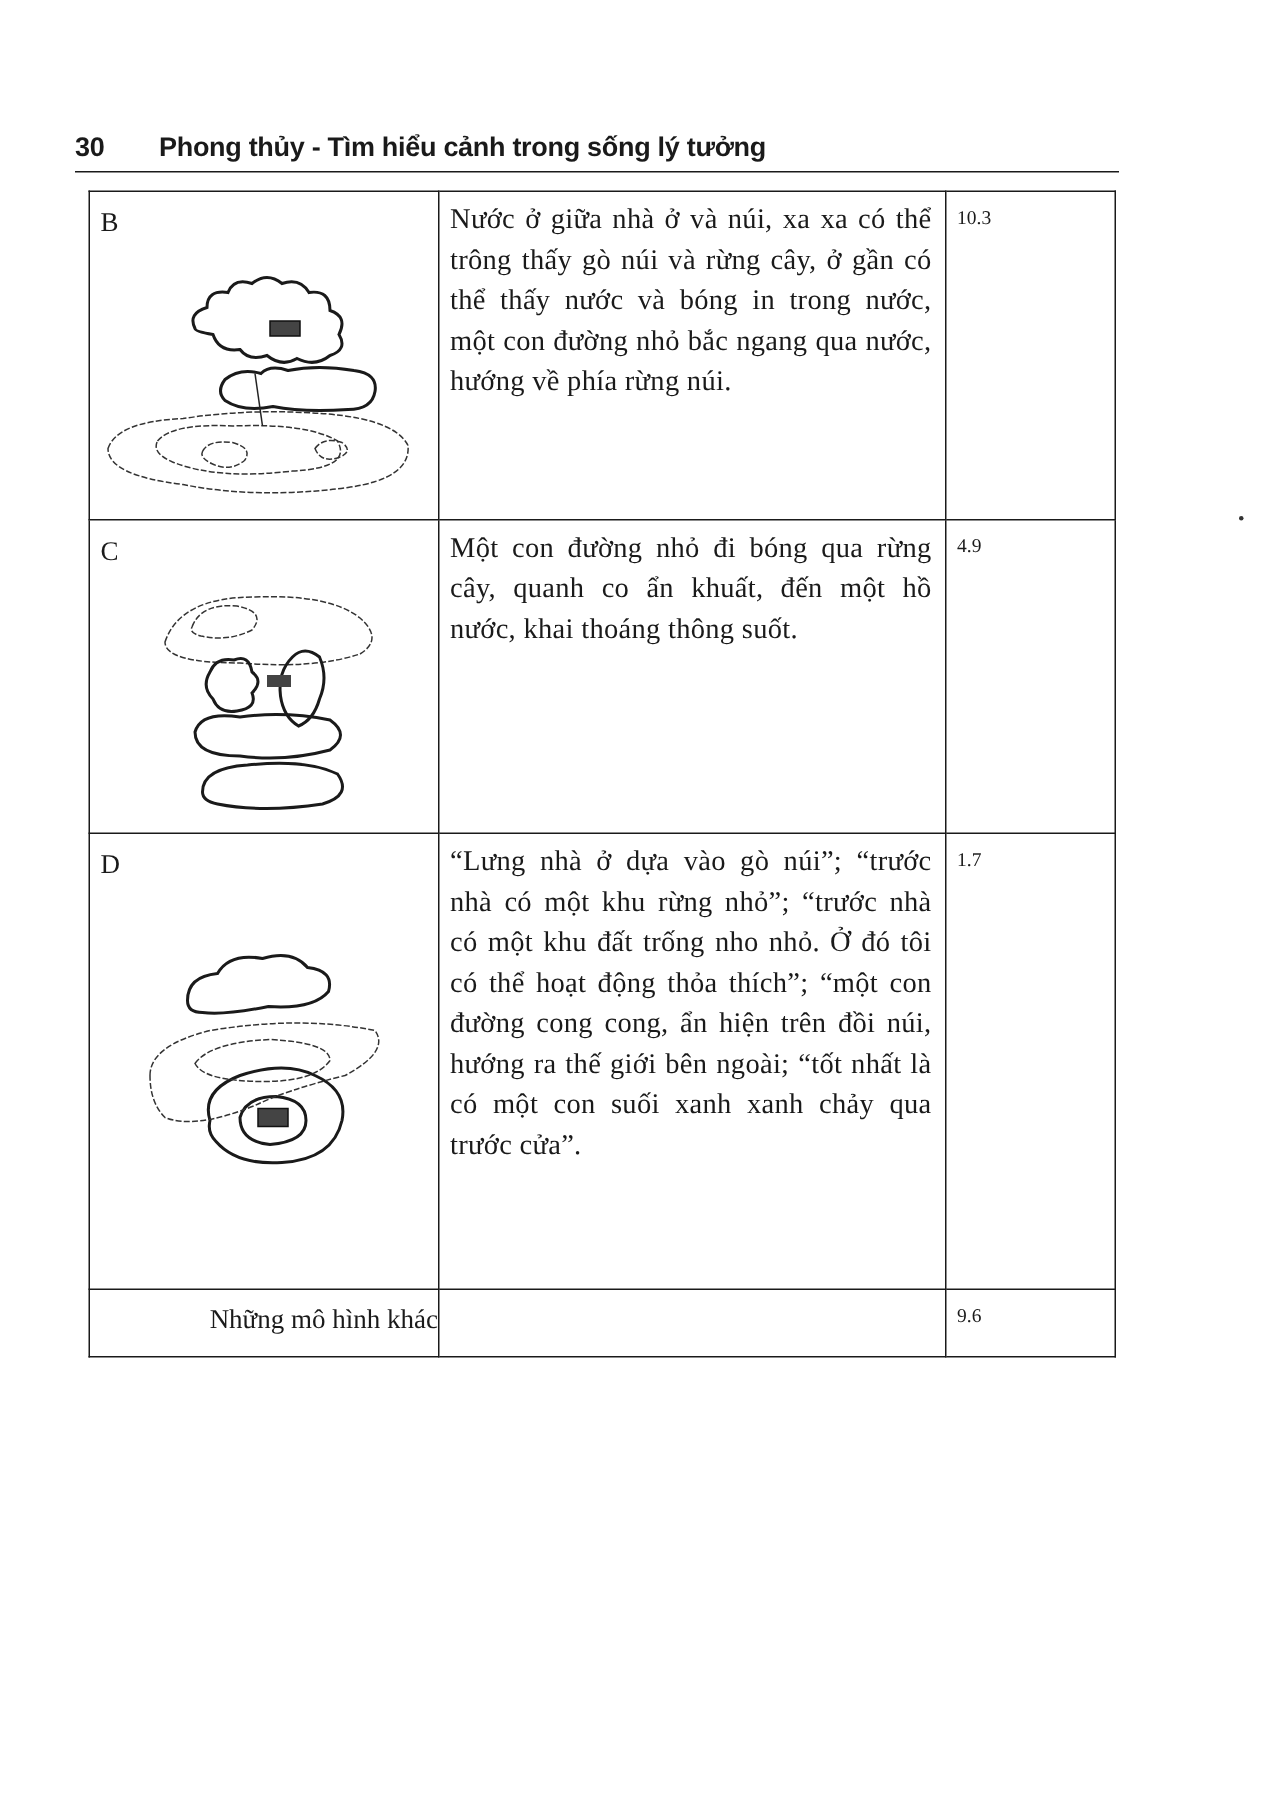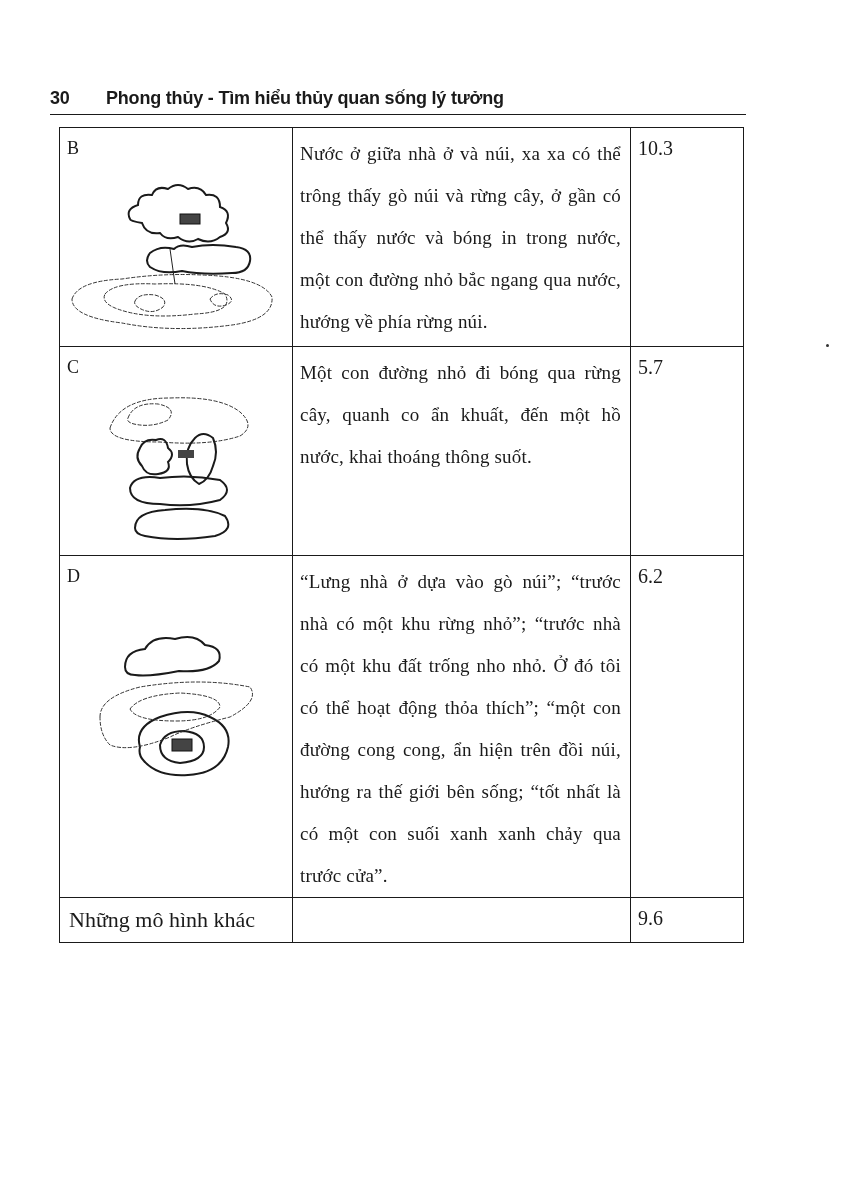--- a/index.html
+++ b/index.html
@@ -9,35 +9,35 @@
          font-family: "Liberation Sans", sans-serif; font-weight: bold; font-size: 18px;
          letter-spacing: -0.2px; color: #1a1a1a; }
   .running-head .pnum { display: inline-block; width: 56px; }
   .head-rule { position: absolute; left: 50px; top: 114px; width: 696px; height: 0;
          border-top: 1.6px solid #1a1a1a; }
   table.grid { position: absolute; left: 59px; top: 127px; border-collapse: collapse;
          table-layout: fixed; width: 684px; }
   table.grid td { border: 1.8px solid #1a1a1a; vertical-align: top; padding: 0; }
   col.c1 { width: 233px; } col.c2 { width: 338px; } col.c3 { width: 113px; }
   .label { font-size: 18px; padding: 10px 0 0 7px; display: block; }
-  .desc { font-size: 19px; line-height: 42px; text-align: justify; padding: 5px 9px 0 7px; letter-spacing: 0.2px; }
-  .val { font-size: 20px; padding: 9px 0 0 7px; display: block; }
+  .desc { font-size: 19px; line-height: 27px; text-align: justify; padding: 5px 9px 0 7px; letter-spacing: 0.2px; }
+  .val { font-size: 13px; padding: 9px 0 0 7px; display: block; }
   .fig { display: block; }
   tr.rB td { height: 218px; }
   tr.rC td { height: 208px; }
   tr.rD td { height: 303px; }
   tr.rE td { height: 44px; }
-  .other { font-size: 22px; padding: 9px 0 0 9px; display: block; }
+  .other { font-size: 18px; padding: 9px 0 0 9px; display: block; text-align: right; }
   .stray-dot { position: absolute; left: 826px; top: 344px; width: 3px; height: 3px; background: #333; border-radius: 50%; }
 </style>
 </head>
 <body>
 
 <div class="running-head">
-  <span class="pnum">30</span><span>Phong thủy - Tìm hiểu thủy quan sống lý tưởng</span>
+  <span class="pnum">30</span><span>Phong thủy - Tìm hiểu cảnh trong sống lý tưởng</span>
 </div>
 <div class="head-rule"></div>
 
 <table class="grid">
   <colgroup>
       <col class="c1">
       <col class="c2">
       <col class="c3">
     </colgroup>
   <tbody>
@@ -80,44 +80,44 @@
           <path d="M70,110 q4,-14 30,-10 q30,-4 60,2 q14,10 0,20 q-30,8 -60,4 q-30,0 -30,-16z"></path>
           <path d="M75,150 q0,-16 30,-18 q40,-4 60,6 q10,14 -10,20 q-40,6 -70,0 q-10,-2 -10,-8z"></path>
         </g>
         <rect x="118" y="72" width="16" height="8" fill="#444"></rect>
       </svg>
     </td>
     <td>
       <div class="desc">Một con đường nhỏ đi bóng qua rừng cây, quanh co ẩn khuất, đến một hồ nước, khai thoáng thông suốt.</div>
     </td>
     <td>
-      <span class="val">5.7</span>
+      <span class="val">4.9</span>
     </td>
   </tr>
   <tr class="rD">
     <td>
       <span class="label">D</span>
       <svg class="fig" width="230" height="260" viewBox="0 0 230 260">
         <g fill="none" stroke="#1a1a1a" stroke-width="2">
           <path d="M65,80 q0,-16 20,-18 q8,-14 30,-10 q20,-6 30,6 q18,2 14,16 q-10,12 -40,10 q-30,6 -44,4 q-10,0 -10,-8z"></path>
           <path d="M80,160 q-6,-20 20,-30 q30,-10 50,0 q22,10 18,30 q-6,26 -40,28 q-30,2 -44,-14 q-6,-6 -4,-14z"></path>
           <path d="M100,158 q4,-14 24,-14 q20,2 20,16 q0,14 -24,16 q-20,-2 -20,-18z"></path>
         </g>
         <g fill="none" stroke="#333" stroke-width="1" stroke-dasharray="4,1.5">
           <path d="M40,130 q0,-20 40,-30 q60,-10 110,0 q10,14 -20,30 q-40,10 -60,20 q-40,16 -60,8 q-10,-10 -10,-28z"></path>
           <path d="M70,122 q10,-14 50,-16 q40,2 40,14 q-10,14 -44,14 q-40,0 -46,-12z"></path>
         </g>
         <rect x="112" y="152" width="20" height="12" fill="#444" stroke="#111"></rect>
       </svg>
     </td>
     <td>
-      <div class="desc">“Lưng nhà ở dựa vào gò núi”; “trước nhà có một khu rừng nhỏ”; “trước nhà có một khu đất trống nho nhỏ. Ở đó tôi có thể hoạt động thỏa thích”; “một con đường cong cong, ẩn hiện trên đồi núi, hướng ra thế giới bên sống; “tốt nhất là có một con suối xanh xanh chảy qua trước cửa”.</div>
+      <div class="desc">“Lưng nhà ở dựa vào gò núi”; “trước nhà có một khu rừng nhỏ”; “trước nhà có một khu đất trống nho nhỏ. Ở đó tôi có thể hoạt động thỏa thích”; “một con đường cong cong, ẩn hiện trên đồi núi, hướng ra thế giới bên ngoài; “tốt nhất là có một con suối xanh xanh chảy qua trước cửa”.</div>
     </td>
     <td>
-      <span class="val">6.2</span>
+      <span class="val">1.7</span>
     </td>
   </tr>
   <tr class="rE">
     <td>
       <span class="other">Những mô hình khác</span>
     </td>
     <td>
       <div class="desc"></div>
     </td>
     <td>

